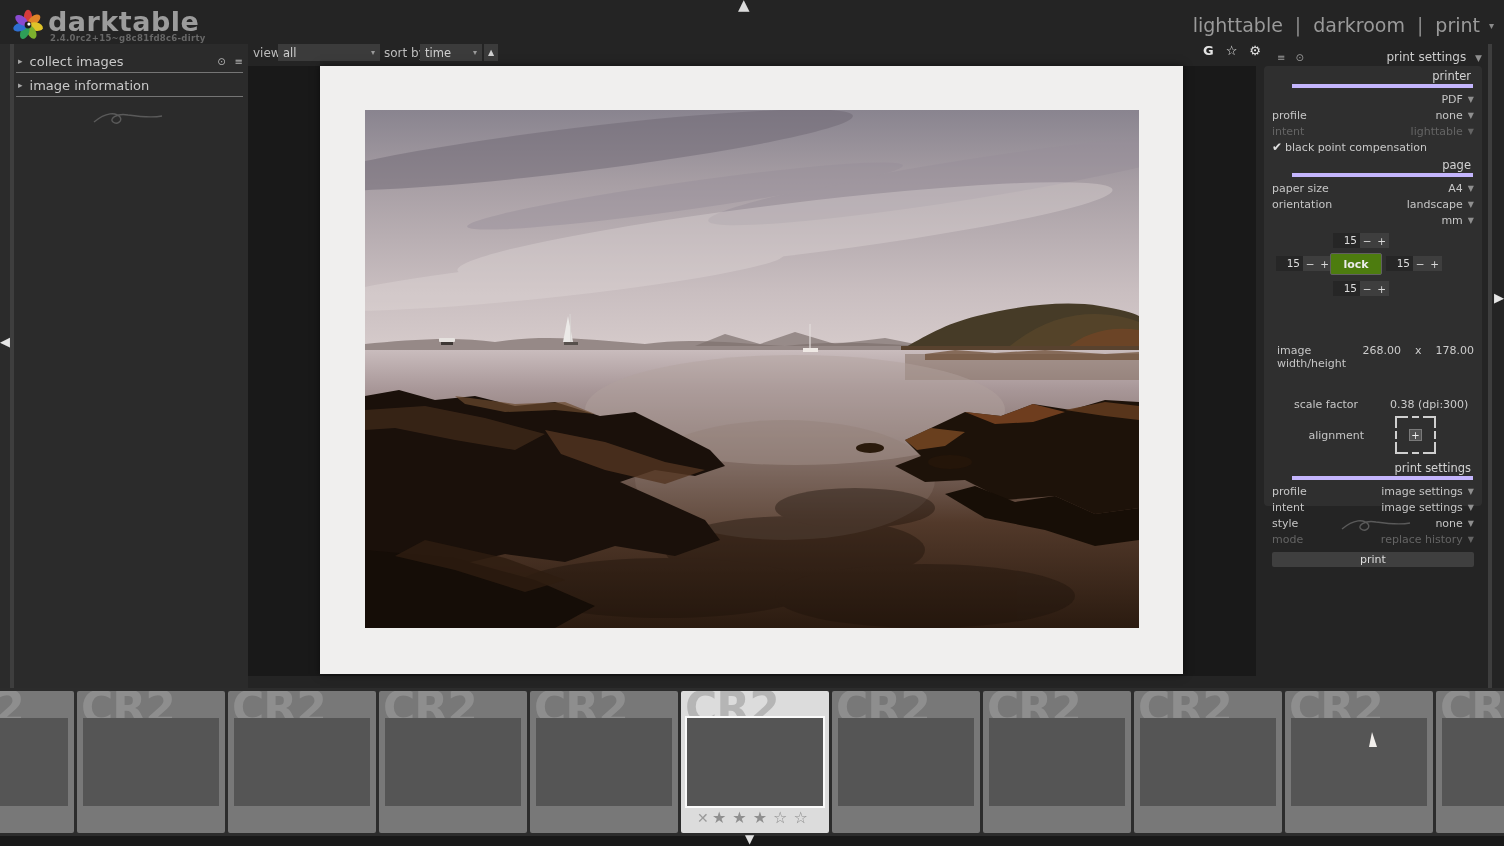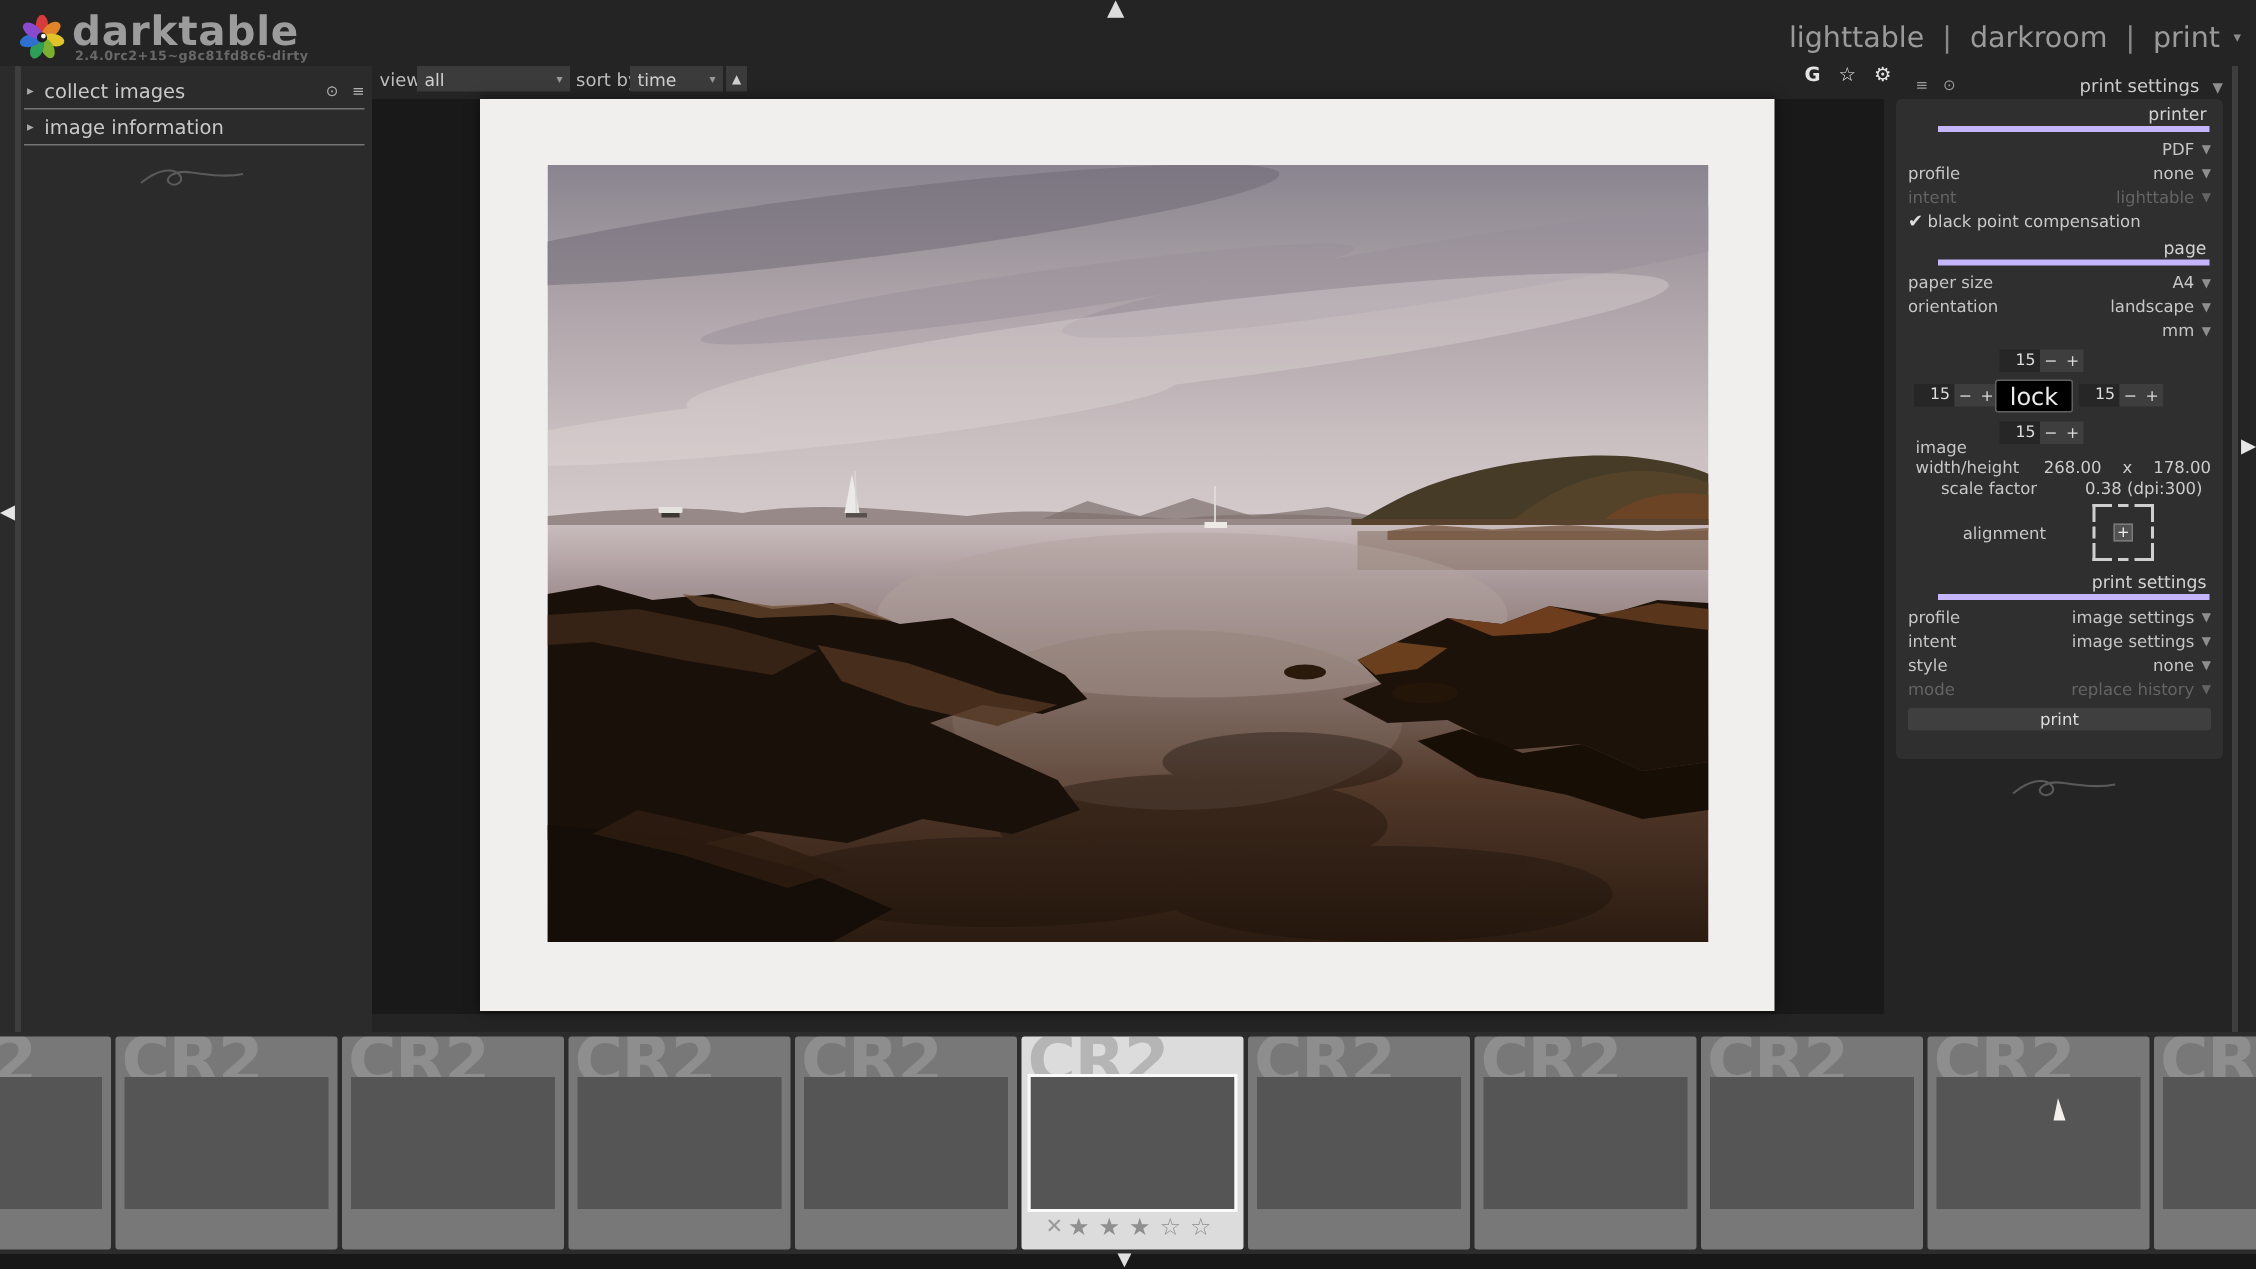--- a/index.html
+++ b/index.html
@@ -59,25 +59,25 @@
   .rp-row .caret{font-size:8px;color:#8f8f8f;}
   .rp-row.disabled, .rp-row.disabled .caret{color:#646464;}
   .chk{display:flex;align-items:center;gap:3px;height:16px;padding:0 8px;font-size:11px;color:#c9c9c9;cursor:pointer;}
   .chk .mark{font-size:12px;color:#e0e0e0;}
 
   
   #margins{position:relative;height:76px;}
   .spinner{position:absolute;width:56px;height:15px;display:flex;font-size:10.5px;cursor:pointer;}
   .sp-val{width:24px;background:#262626;color:#dddddd;text-align:right;padding-right:3px;line-height:15px;}
   .sp-btns{flex:1;background:#3e3e3e;color:#d8d8d8;display:flex;align-items:center;justify-content:space-around;}
-  #lock-btn{position:absolute;left:66px;top:25px;width:50px;height:20px;background:#000000;
-            border:1px solid #606060;border-radius:2px;color:#ececec;font-size:16px;
-            display:flex;align-items:center;justify-content:center;cursor:pointer;}
-
-  .dim-row{display:flex;align-items:flex-end;height:14px;padding:0 8px;font-size:11px;color:#c6c6c6;}
+  #lock-btn{position:absolute;left:66px;top:25px;width:50px;height:20px;background:#4d7c0f;
+            border:1px solid #606060;border-radius:2px;color:#ececec;font-size:11px;
+            display:flex;align-items:center;justify-content:center;cursor:pointer;font-weight:bold;}
+
+  .dim-row{display:flex;align-items:flex-start;height:14px;padding:0 8px;font-size:11px;color:#c6c6c6;margin-top:40px;}
   .dim-row .v{color:#cccccc;}
 
   
   #align-block{display:flex;align-items:center;height:46px;padding:0 8px;}
   #align-label{width:92px;text-align:right;font-size:11px;color:#c6c6c6;padding-right:31px;}
   #align-grid{display:grid;grid-template-columns:repeat(3,13px);grid-template-rows:repeat(3,12px);gap:1px;}
   .al{box-sizing:border-box;cursor:pointer;}
   .al.tl{border-top:2px solid #cfcfcf;border-left:2px solid #cfcfcf;}
   .al.tc{border-top:2px solid #cfcfcf;margin:0 3px;}
   .al.tr{border-top:2px solid #cfcfcf;border-right:2px solid #cfcfcf;}

